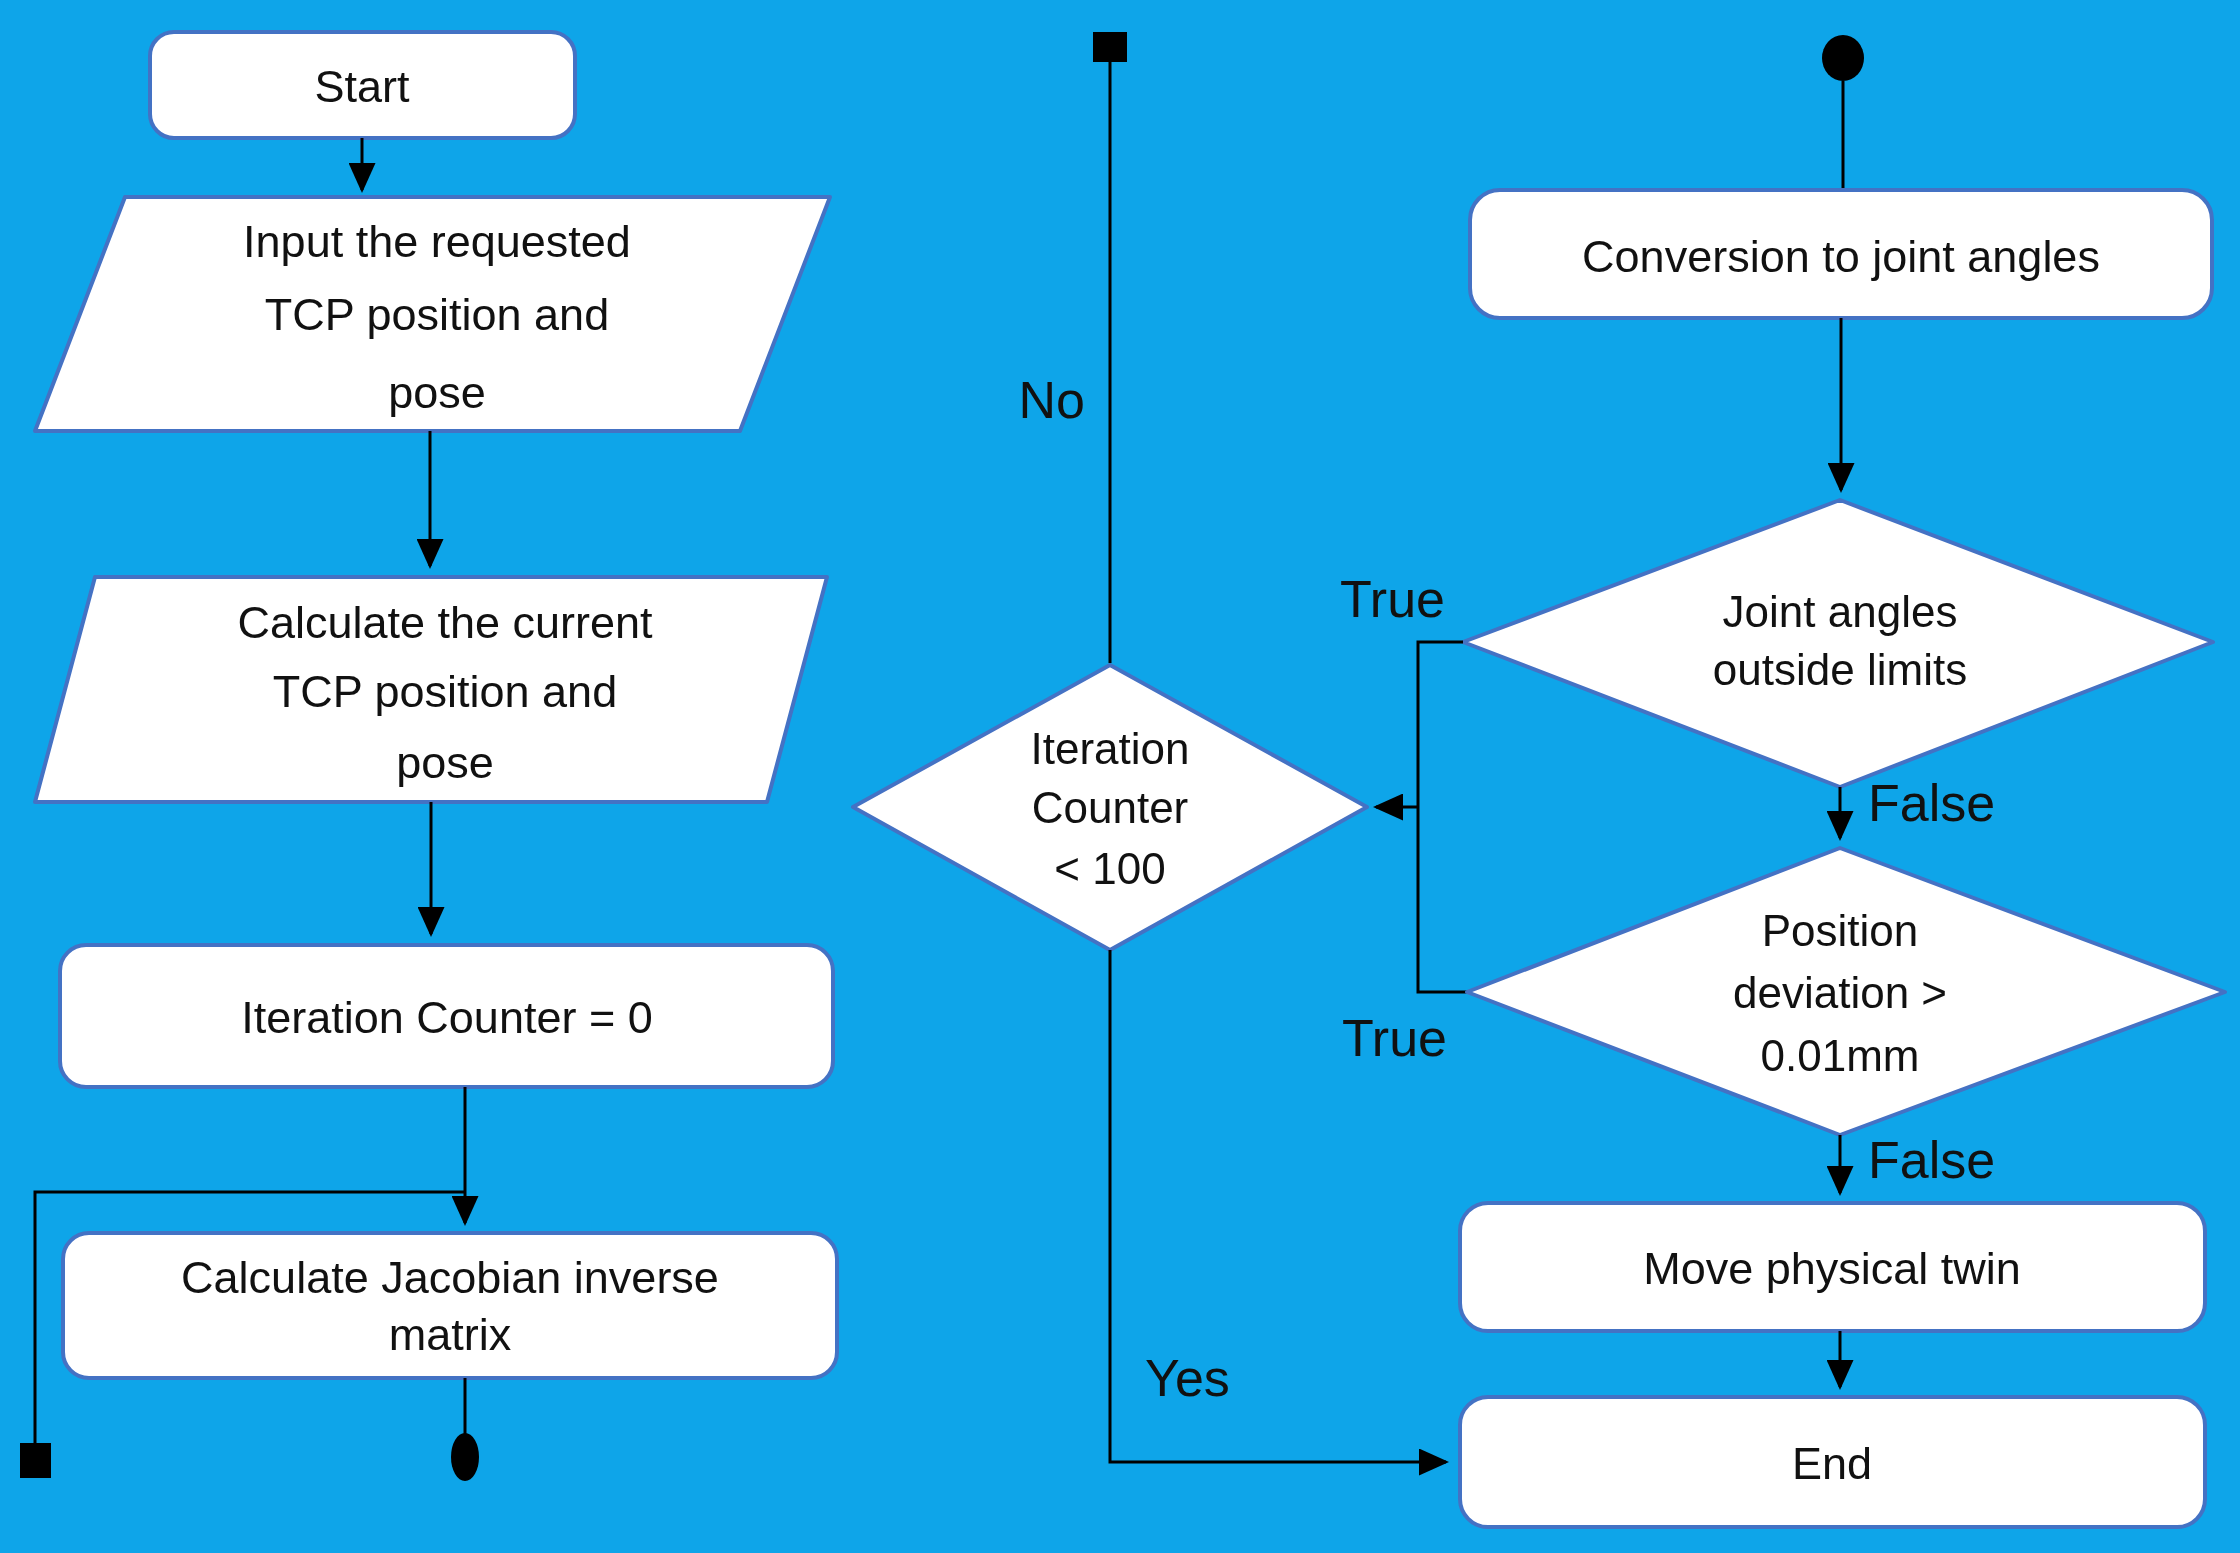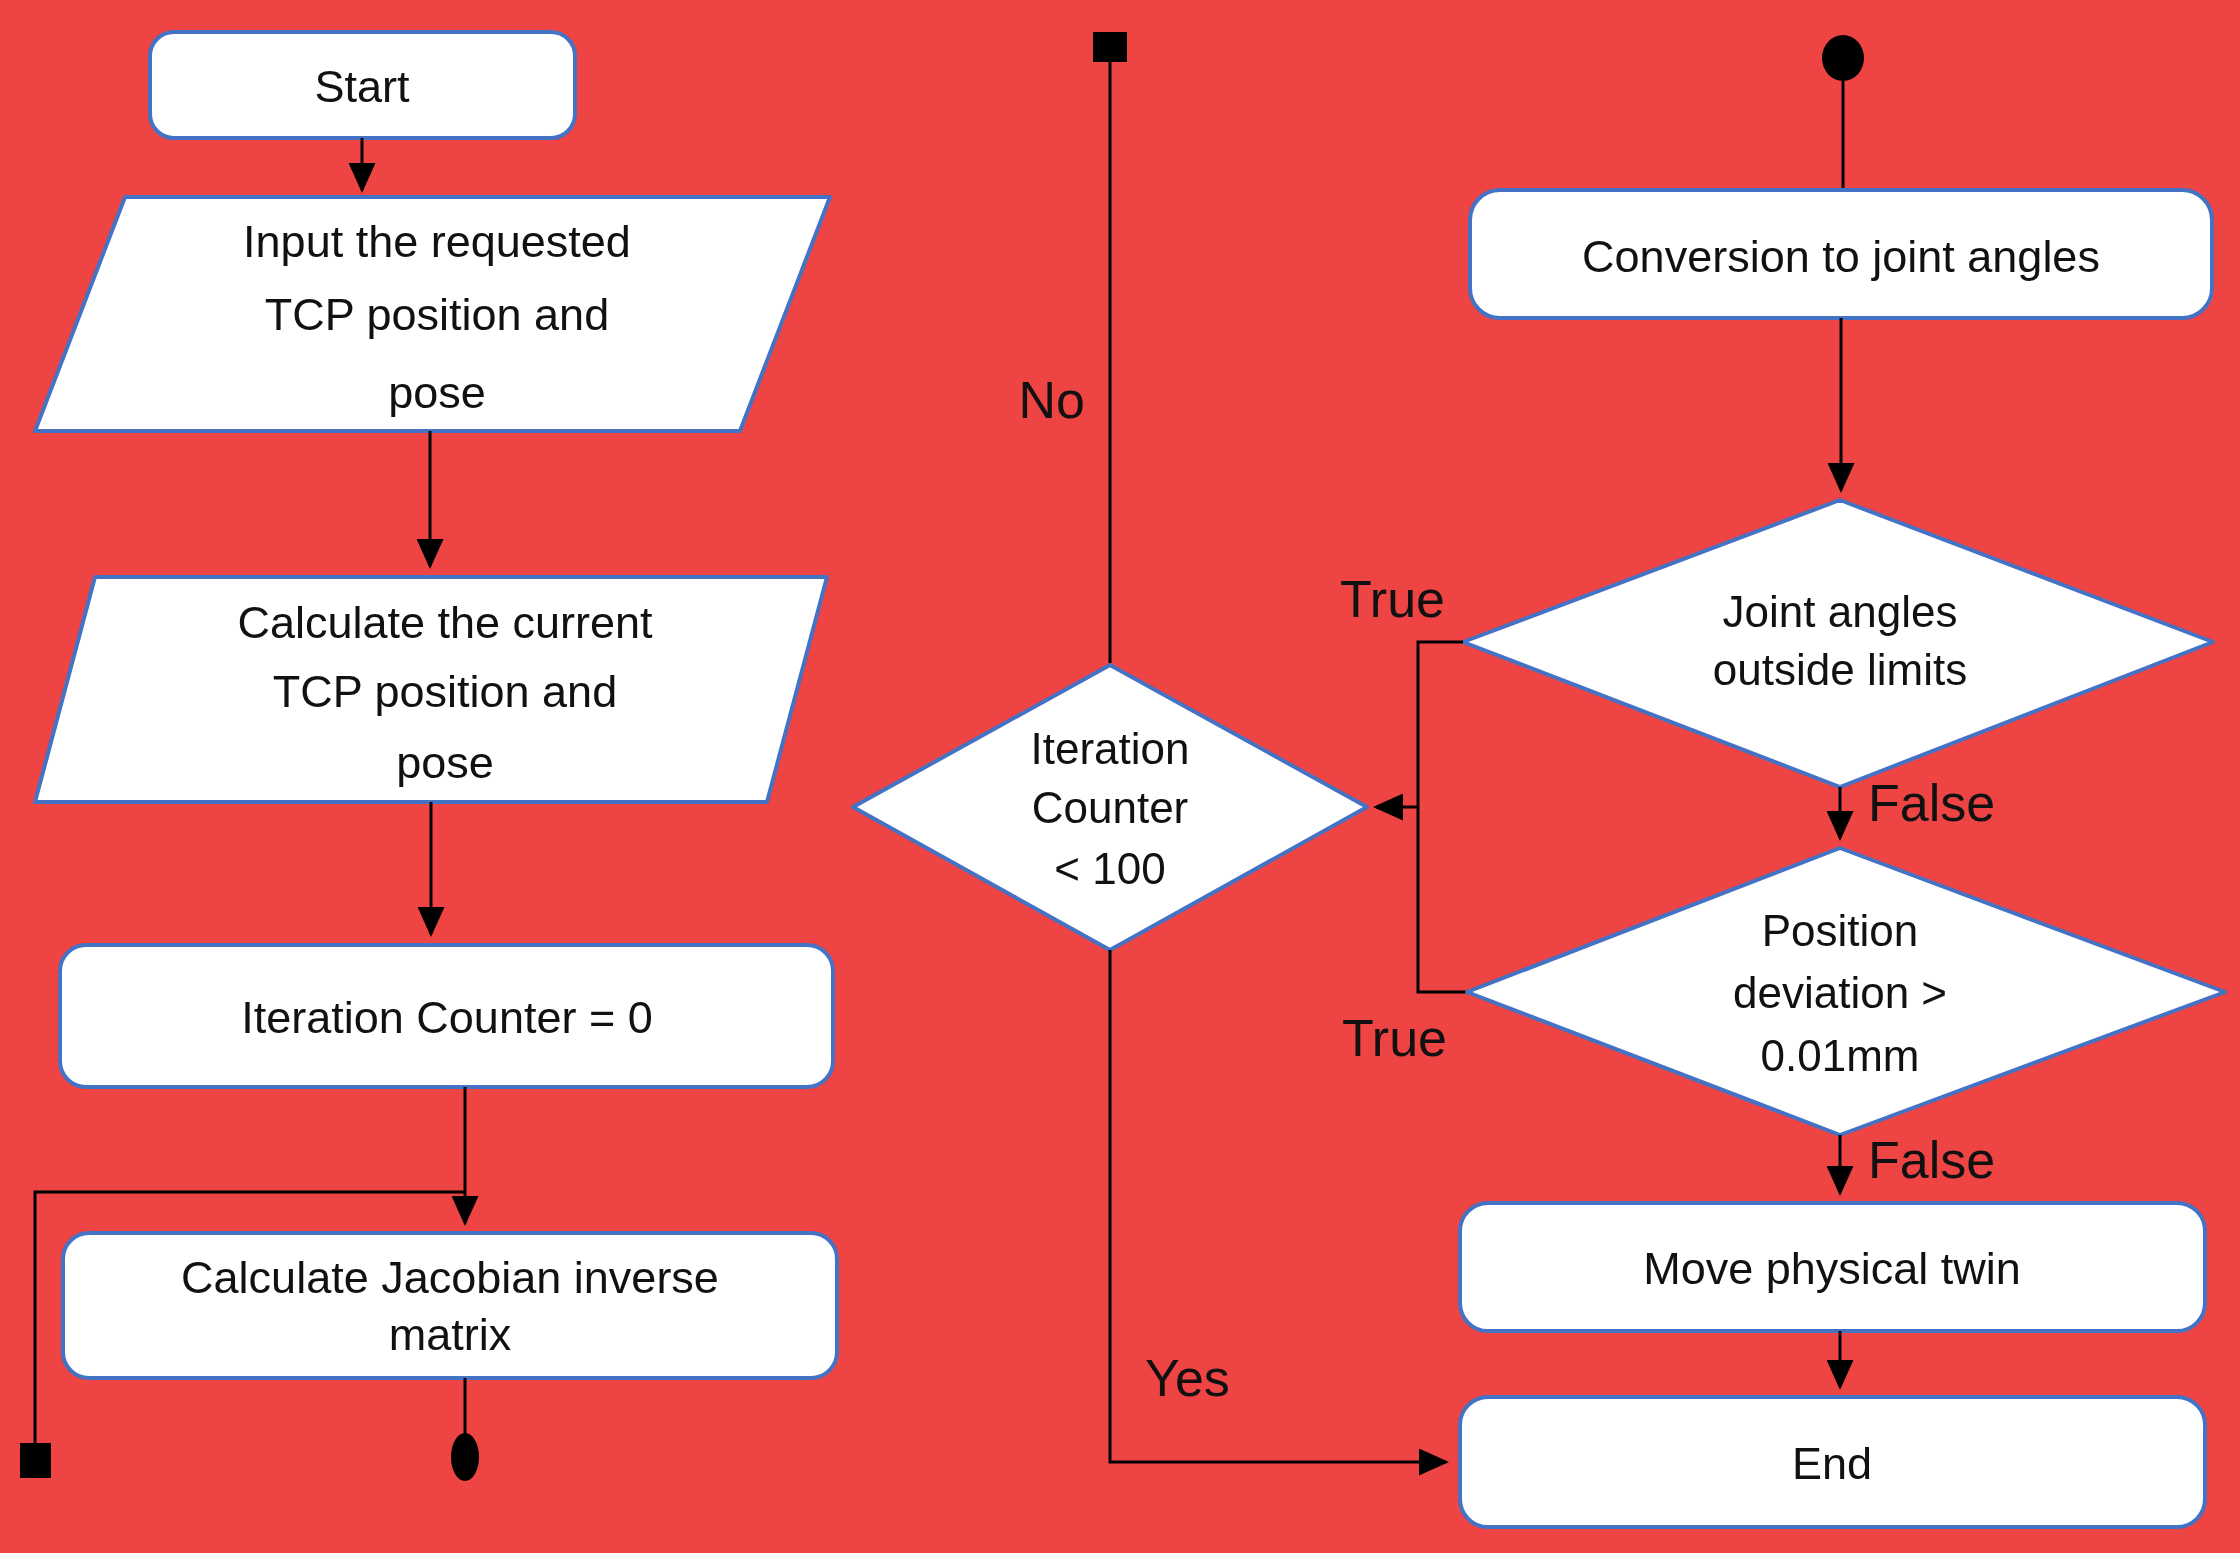--- a/index.html
+++ b/index.html
@@ -4,21 +4,21 @@
 <style>
   html, body {
     margin: 0;
     padding: 0;
     background: #ffffff;
   }
   .canvas-wrap {
     width: 2240px;
     height: 1553px;
     position: relative;
-    background: #ef4444;
+    background: #0ea5e9;
     font-family: "Liberation Sans", sans-serif;
   }
   svg { display: block; }
   .shape {
     fill: #ffffff;
     stroke: #4472C4;
     stroke-width: 4;
     stroke-linejoin: round;
   }
   .edge {

